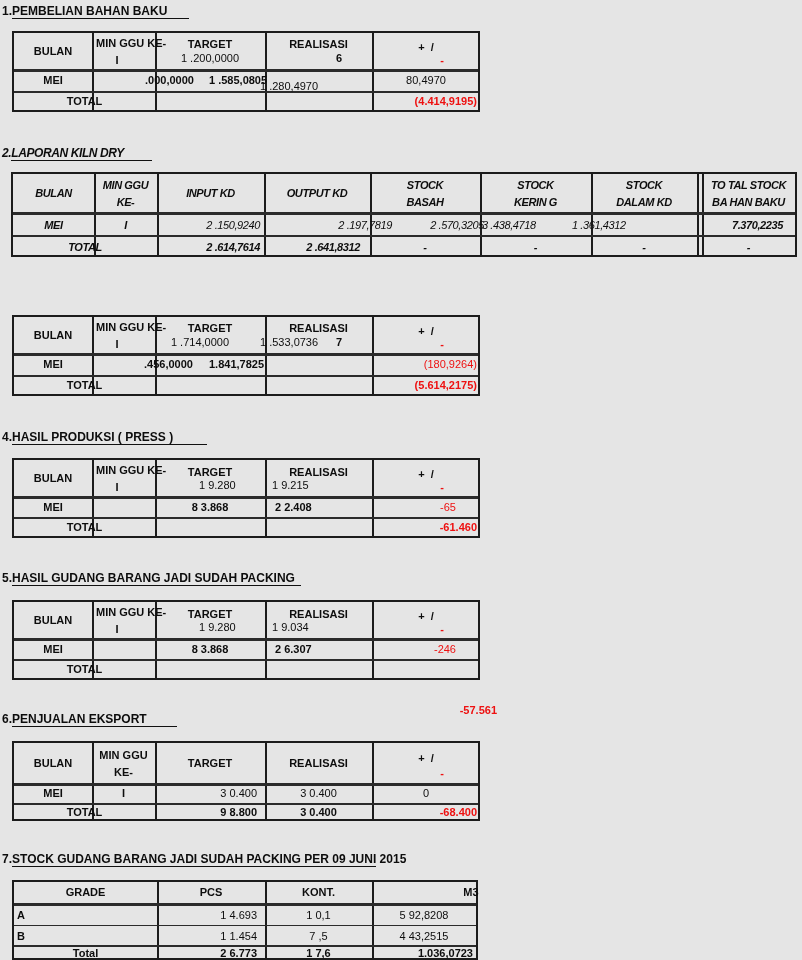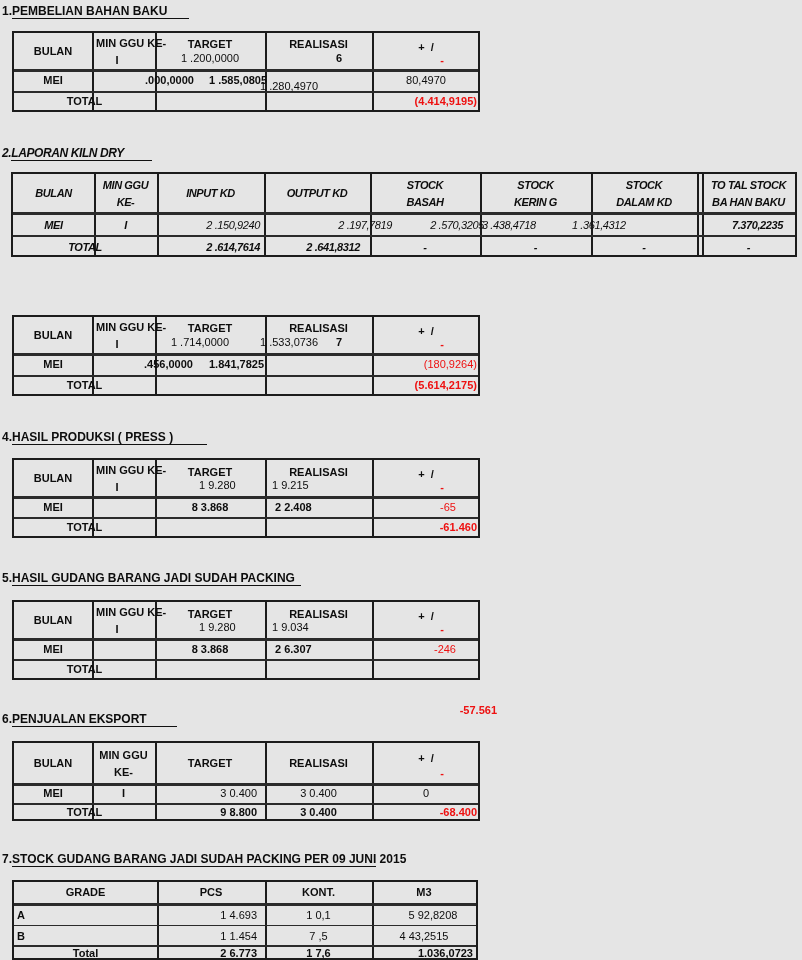--- a/index.html
+++ b/index.html
@@ -225,26 +225,26 @@
     <div class="vl" style="left:143px;"></div>
     <div class="vl" style="left:251px;"></div>
     <div class="vl" style="left:358px;"></div>
     <div class="hl" style="top:21px; height:3px;"></div>
     <div class="hl" style="top:43px; height:1px;"></div>
     <div class="hl" style="top:63px; height:2px;"></div>
 
     <div class="c ctr" style="left:0; top:0; width:143px; height:21px; line-height:21px;">GRADE</div>
     <div class="c ctr" style="left:143px; top:0; width:108px; height:21px; line-height:21px;">PCS</div>
     <div class="c ctr" style="left:251px; top:0; width:107px; height:21px; line-height:21px;">KONT.</div>
-    <div class="c ctr" style="left:358px; top:0; width:104px; height:21px; line-height:21px;">M3</div>
+    <div class="c ctr" style="left:358px; top:0; width:104px; height:21px; line-height:21px;padding-left:47px;">M3</div>
 
     <div class="c" style="left:3px; top:24px; height:19px; line-height:19px;">A</div>
     <div class="c rt rg" style="left:143px; top:24px; width:100px; height:19px; line-height:19px;">1 4.693</div>
     <div class="c ctr rg" style="left:251px; top:24px; width:107px; height:19px; line-height:19px;">1 0,1</div>
-    <div class="c ctr rg" style="left:358px; top:24px; width:104px; height:19px; line-height:19px;margin-left:9px;">5 92,8208</div>
+    <div class="c ctr rg" style="left:358px; top:24px; width:104px; height:19px; line-height:19px;">5 92,8208</div>
 
     <div class="c" style="left:3px; top:45px; height:18px; line-height:18px;">B</div>
     <div class="c rt rg" style="left:143px; top:45px; width:100px; height:16px; line-height:18px;">1 1.454</div>
     <div class="c ctr rg" style="left:251px; top:45px; width:107px; height:18px; line-height:18px;">7 ,5</div>
     <div class="c ctr rg" style="left:358px; top:45px; width:104px; height:18px; line-height:18px;">4 43,2515</div>
 
     <div class="c ctr" style="left:0; top:64px; width:143px; height:14px; line-height:14px;">Total</div>
     <div class="c rt" style="left:143px; top:64px; width:100px; height:14px; line-height:14px;">2 6.773</div>
     <div class="c ctr" style="left:251px; top:64px; width:107px; height:14px; line-height:14px;">1 7,6</div>
     <div class="c rt" style="left:358px; top:64px; width:101px; height:14px; line-height:14px;">1.036,0723</div>

